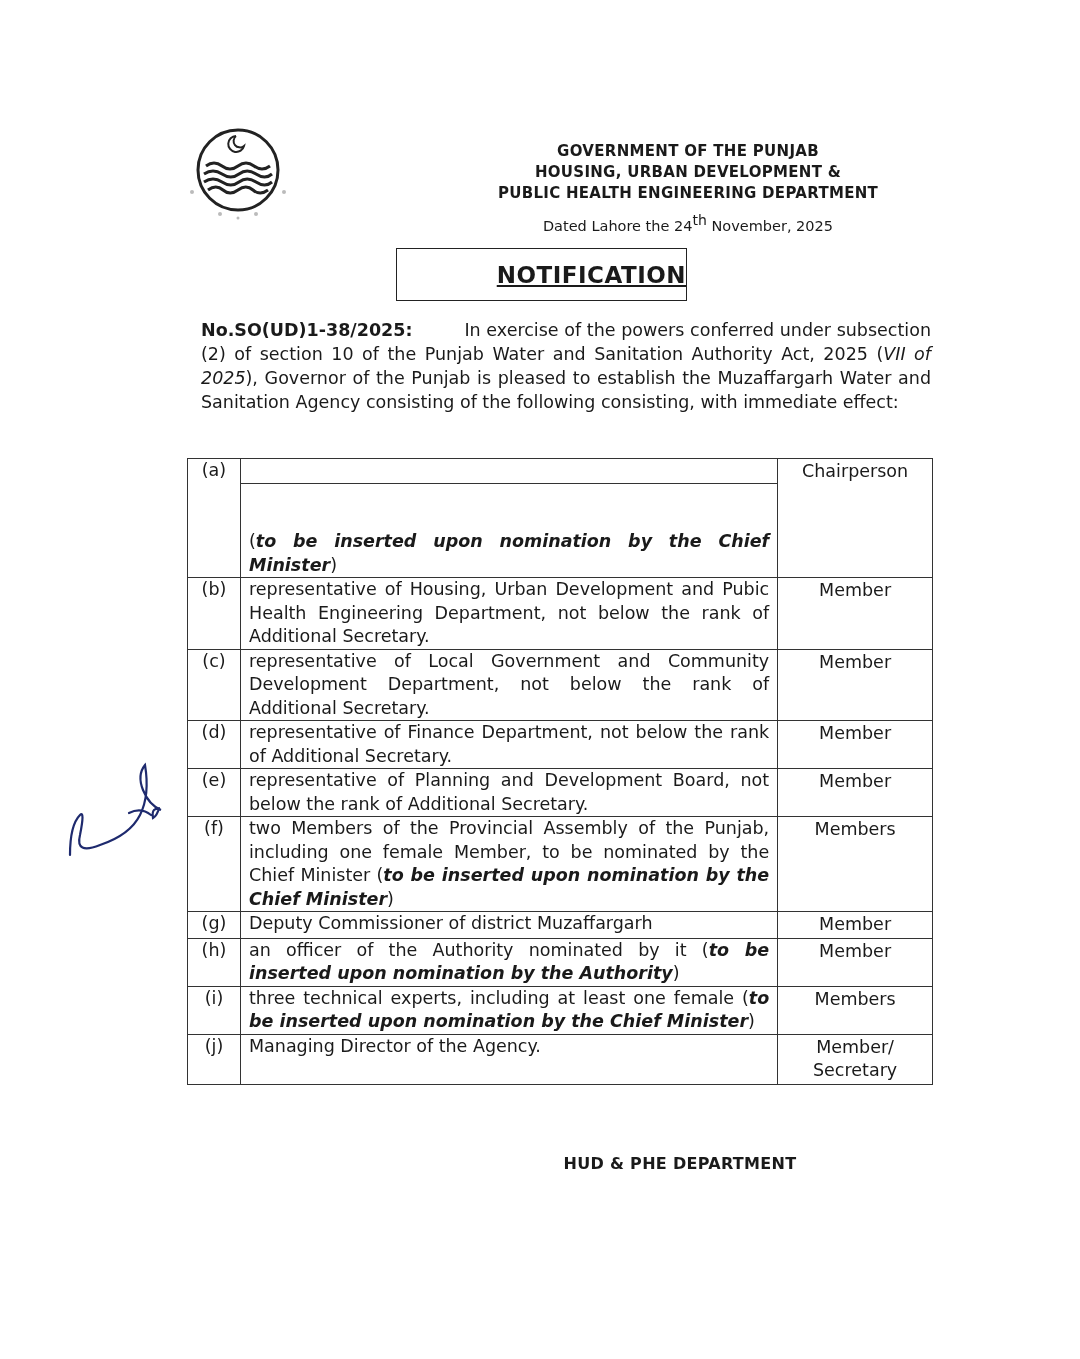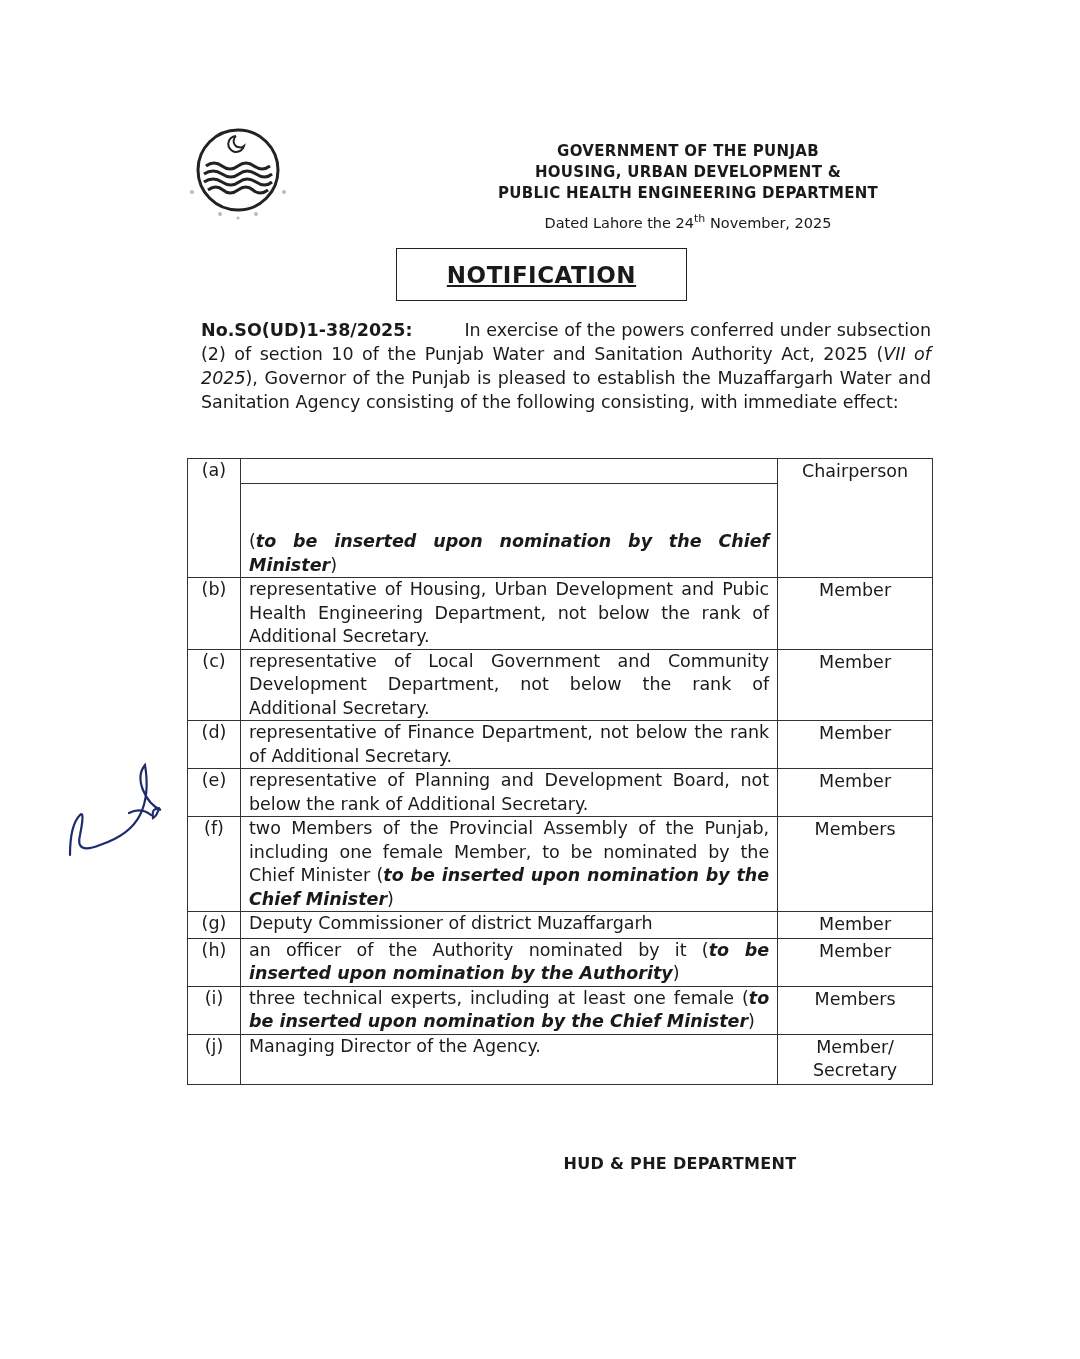--- a/index.html
+++ b/index.html
@@ -2,23 +2,23 @@
 <html><head>
 <meta charset="utf-8">
 <style>
   html, body { margin:0; padding:0; background:#ffffff; }
   body { width:1080px; height:1359px; position:relative; overflow:hidden;
          font-family:"DejaVu Sans", sans-serif; color:#1a1a1a; }
   .logo { position:absolute; left:180px; top:122px; width:115px; height:100px; }
   .hdr { position:absolute; left:448px; top:108px; width:480px; text-align:center;margin-top:33px; }
   .hdr .l { font-weight:bold; font-size:15px; line-height:21px; letter-spacing:0.3px; }
   .hdr .date { font-size:14.5px; margin-top:8px; }
-  .hdr sup { font-size:11px; }
+  .hdr sup { font-size:14px; }
   .notif-box { position:absolute; left:396px; top:248px; width:289px; height:51px;
-               border:1.5px solid #222; display:flex; align-items:center; justify-content:center; }
+               border:1.5px solid #222; display:flex; align-items:center; justify-content:flex-end; }
   .notif-box span { font-weight:bold; font-size:23px; text-decoration:underline; letter-spacing:0.5px; }
   .para { position:absolute; left:201px; top:318px; width:730px; font-size:17.5px;
           line-height:24px; text-align:justify; }
   .para .no { font-weight:bold; margin-right:52px; }
   table { position:absolute; left:187px; top:458px; width:746px; border-collapse:collapse;
           font-size:17.5px; line-height:23.5px; }
   td { border:1.3px solid #333; vertical-align:top; padding:0 8px; }
   td.lbl { width:50px; text-align:center; padding:0; }
   td.desc { text-align:justify; width:500px; }
   td.role { width:140px; text-align:center; padding:1px 4px; }

